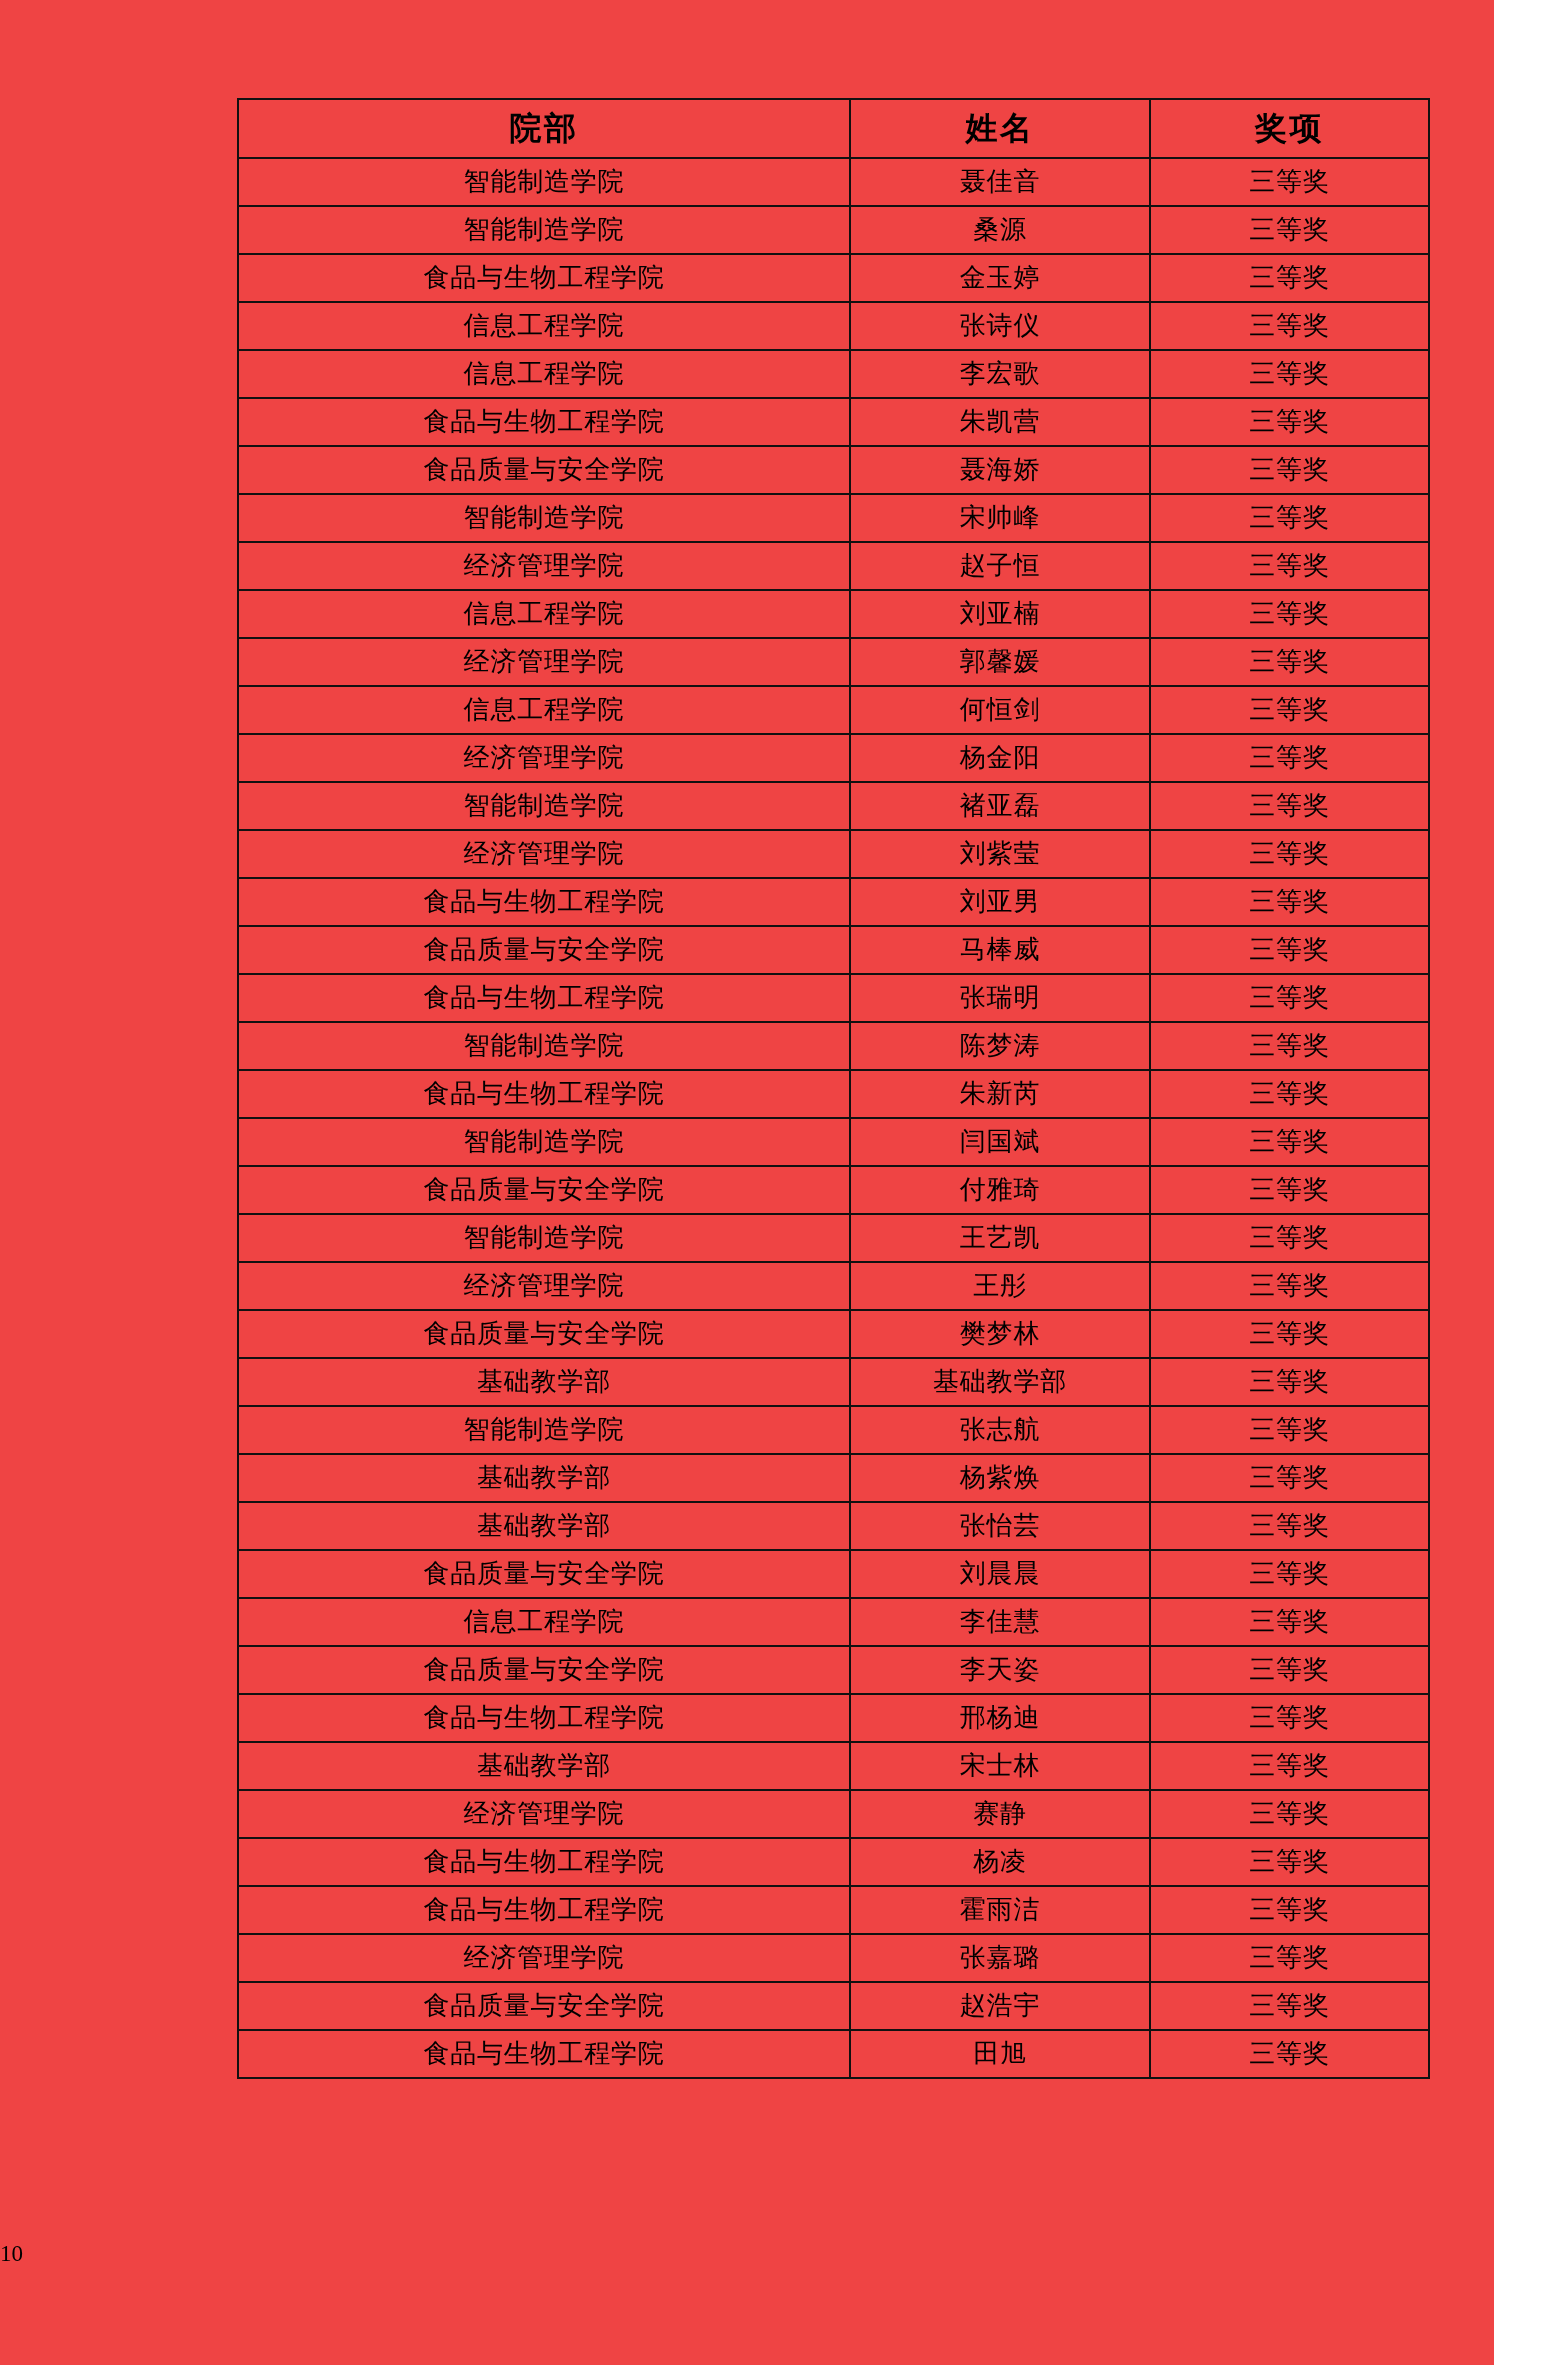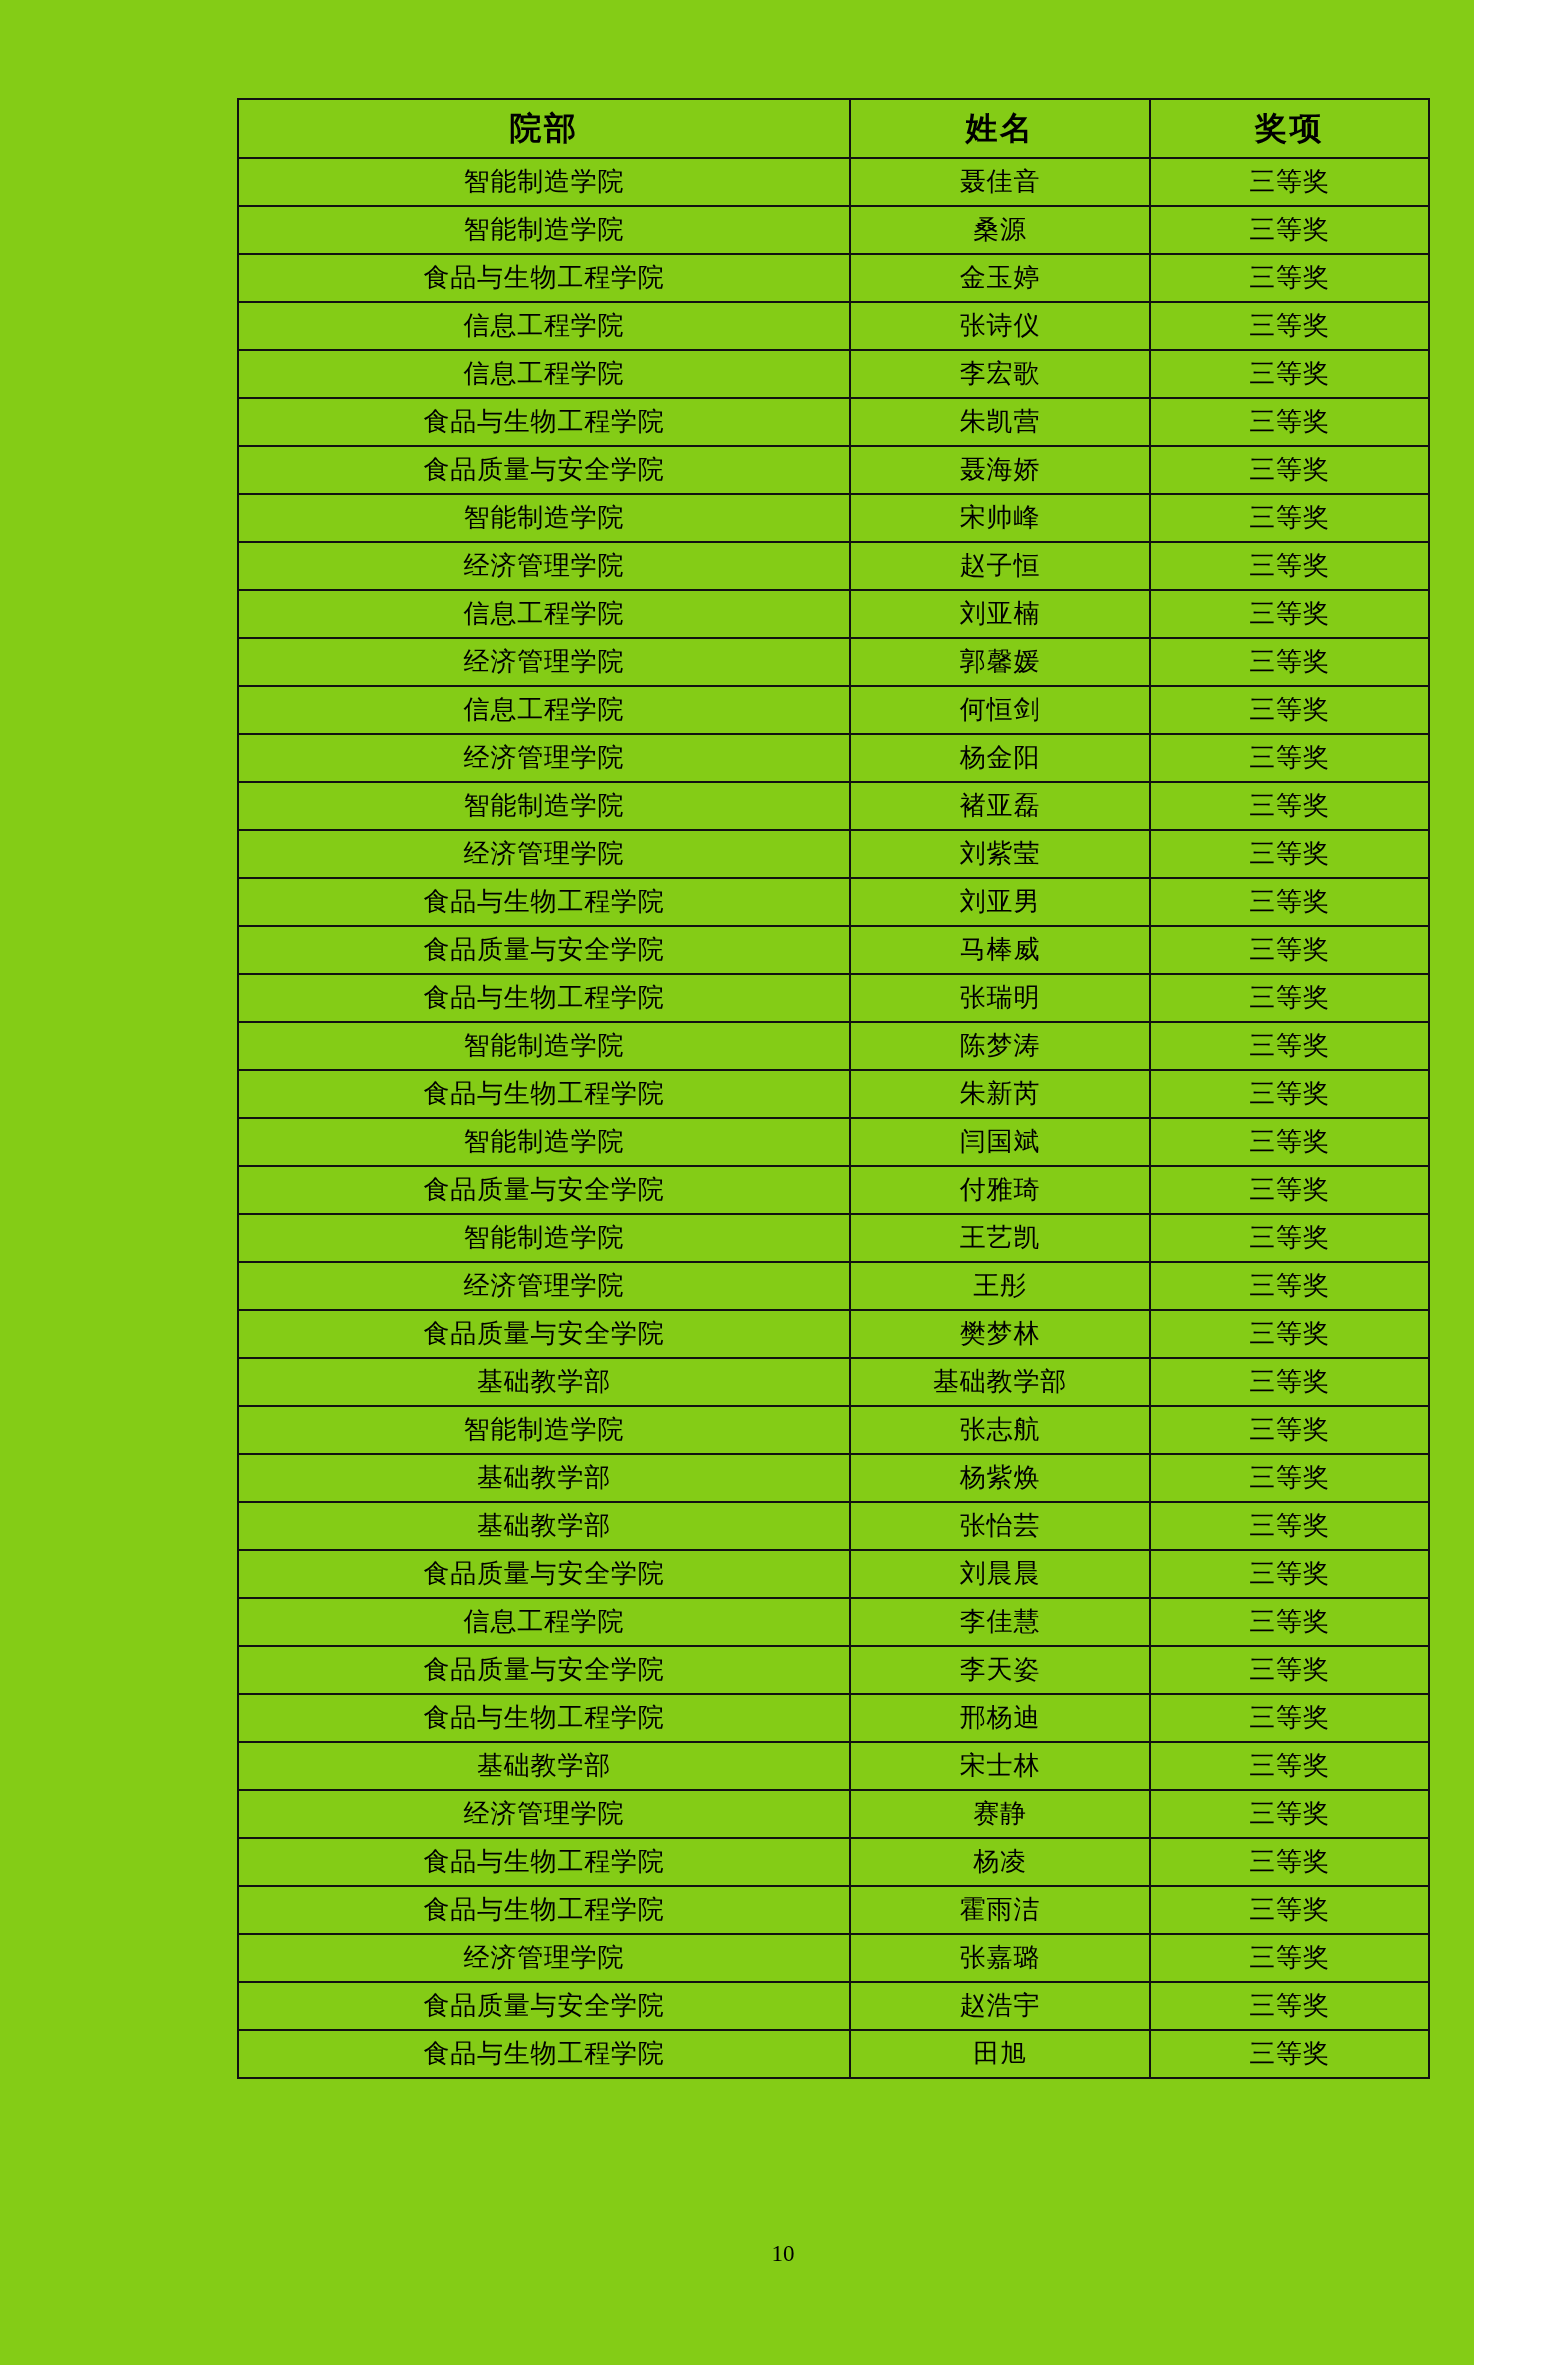--- a/index.html
+++ b/index.html
@@ -12,21 +12,22 @@
     height: 2366px;
     position: relative;
     font-family: "Liberation Serif", "DejaVu Serif", serif;
     color: #000000;
   }
   .page {
     position: absolute;
     top: 0; left: 0;
     width: 1474px;
     height: 2366px;
-    background: #84cc16;
+    background: #ef4444;
+    padding-left: 20px;
   }
   .table-wrap {
     position: absolute;
     left: 237px;
     top: 98px;
     width: 1191px;
   }
   table.award-table {
     border-collapse: collapse;
     width: 100%;
@@ -52,21 +53,21 @@
     height: 57px;
     font-size: 32px;
     font-weight: bold;
     letter-spacing: 2.5px;
   }
   .page-number {
     position: absolute;
     left: 0;
     top: 2241px;
     width: 1566px;
-    text-align: center;
+    text-align: left;
     font-size: 23px;
     font-family: "Liberation Serif", "DejaVu Serif", serif;
   }
 </style>
 </head>
 <body>
 
 <div class="page">
 
   <div class="table-wrap">

